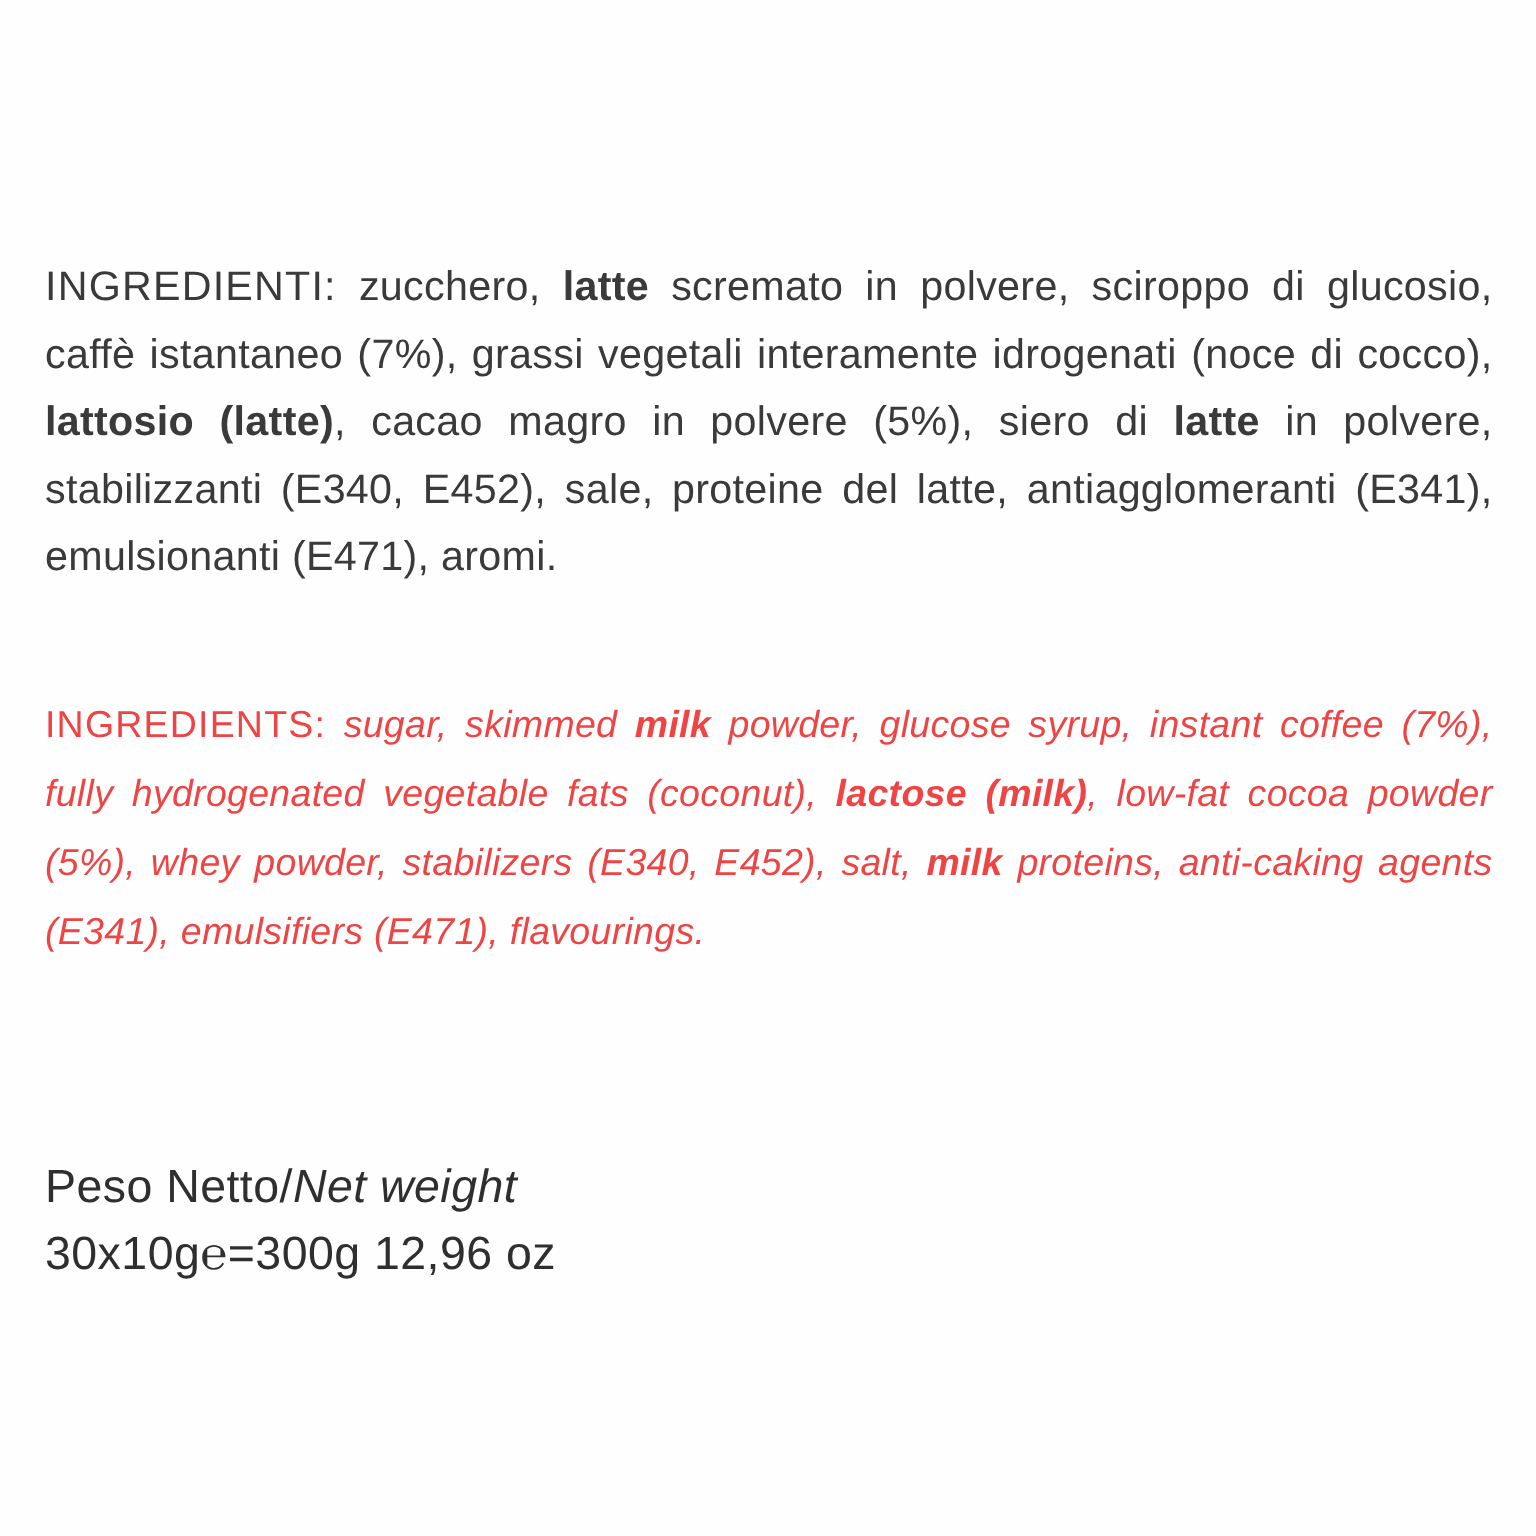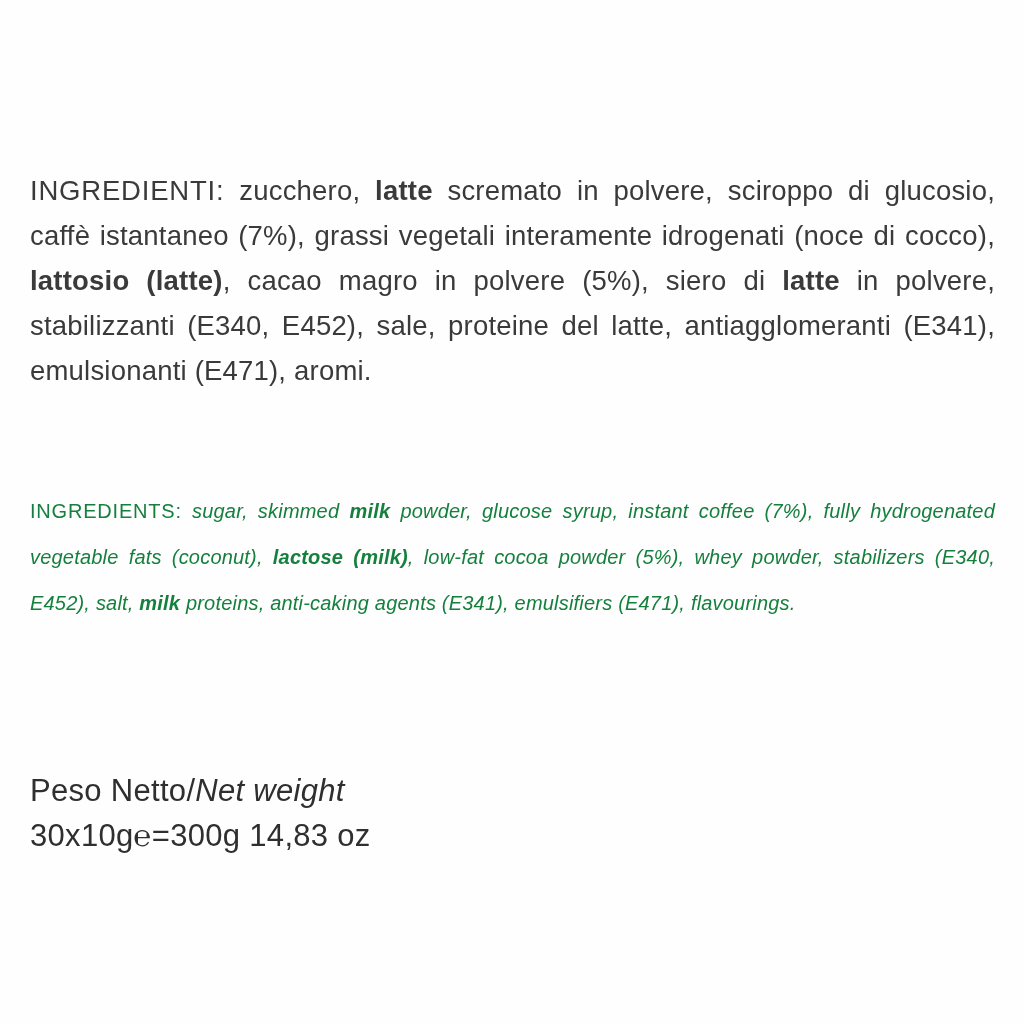--- a/index.html
+++ b/index.html
@@ -29,26 +29,26 @@
   }
   .ing-it {
     top: 168px;
     font-size: 27.5px;
     line-height: 45px;
     text-align: justify;
     color: #3a3a3a;
     letter-spacing: 0.2px;
   }
   .ing-en {
-    top: 488px;
-    font-size: 20px;
+    top: 460px;
+    font-size: 25px;
     line-height: 46px;
     text-align: justify;
     font-style: italic;
-    color: #15803d;
+    color: #ef4444;
     letter-spacing: 0.2px;
   }
   .weight {
     top: 752px;
     font-size: 31px;
     line-height: 45px;
     color: #2f2f2f;
     letter-spacing: 0.3px;
     margin-top: 16px;
   }
@@ -78,16 +78,16 @@
   <div class="block ing-it">
     <p><span class="hdr">INGREDIENTI:</span><span> zucchero, </span><span class="b">latte</span><span> scremato in polvere, sciroppo di glucosio, caffè istantaneo (7%), grassi vegetali interamente idrogenati (noce di cocco), </span><span class="b">lattosio (latte)</span><span>, cacao magro in polvere (5%), siero di </span><span class="b">latte</span><span> in polvere, stabilizzanti (E340, E452), sale, proteine del latte, antiagglomeranti (E341), emulsionanti (E471), aromi.</span></p>
   </div>
 
   <div class="block ing-en">
     <p><span class="hdr" style="font-style:normal">INGREDIENTS:</span><span> sugar, skimmed </span><span class="b">milk</span><span> powder, glucose syrup, instant coffee (7%), fully hydrogenated vegetable fats (coconut), </span><span class="b">lactose (milk)</span><span>, low-fat cocoa powder (5%), whey powder, stabilizers (E340, E452), salt, </span><span class="b">milk</span><span> proteins, anti-caking agents (E341), emulsifiers (E471), flavourings.</span></p>
   </div>
 
   <div class="block weight">
     <span class="wline"><span>Peso Netto</span><span>/</span><span class="nw-it">Net weight</span></span>
-    <span class="wline"><span>30x10g</span><span class="estimate">℮</span><span>=300g</span><span>&nbsp;</span><span>14,83 oz</span></span>
+    <span class="wline"><span>30x10g</span><span class="estimate">℮</span><span>=300g</span><span>&nbsp;</span><span>12,96 oz</span></span>
   </div>
 
 </div>
 
 </body></html>

